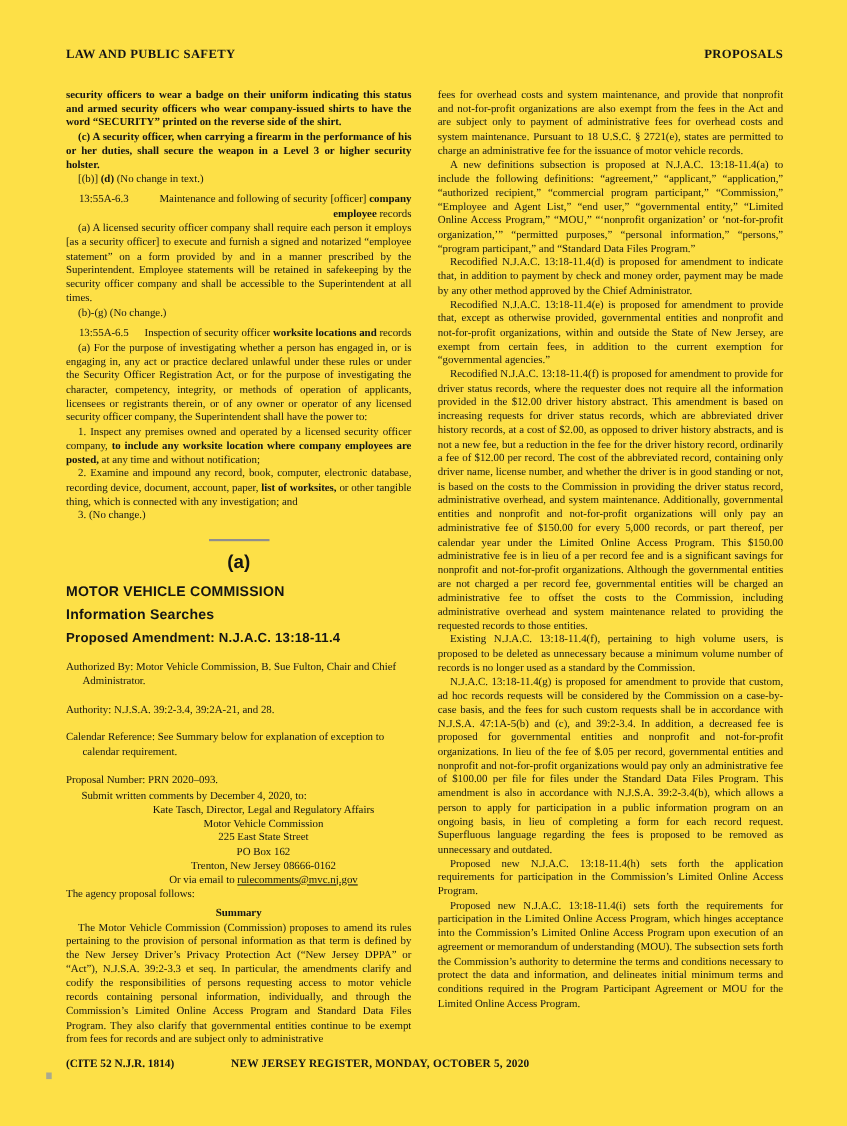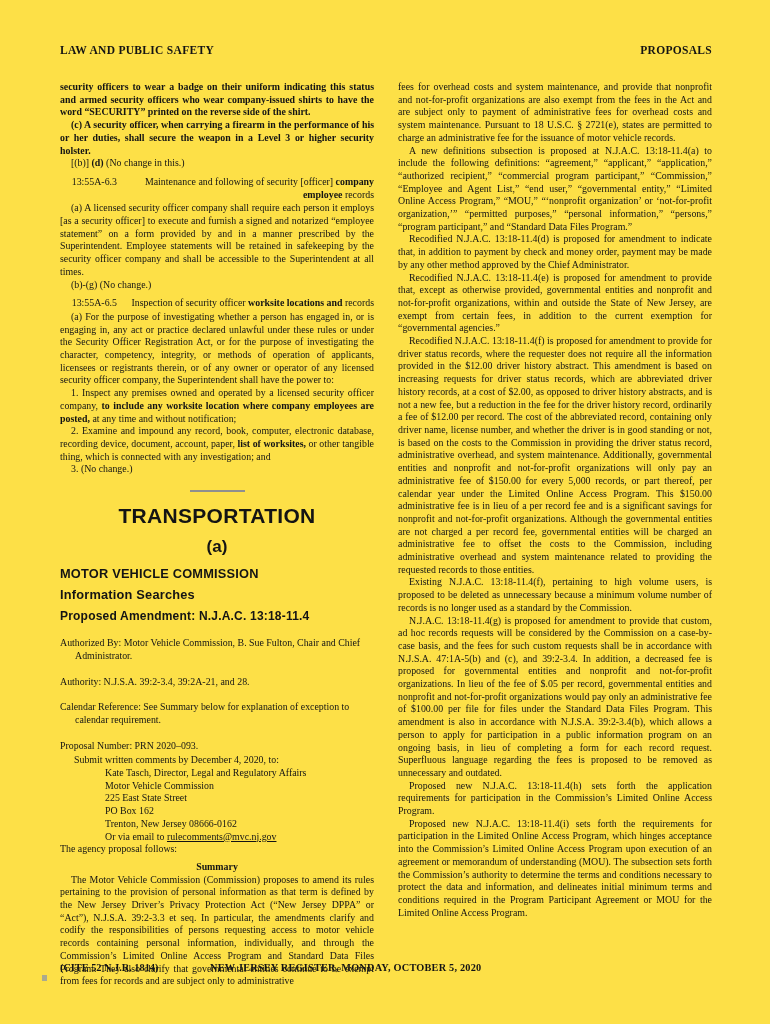--- a/index.html
+++ b/index.html
@@ -10,21 +10,21 @@
   .columns{position:absolute;top:81px;left:60px;width:652px;display:flex;gap:24px;}
   .col{width:320px;font-size:9.9px;line-height:12.7px;text-align:justify;}
   .para{margin:0;}
   .indent{text-indent:11px;}
   .bold{font-weight:700;}
   .b{font-weight:700;}
   .leftal{text-align:left;}
   .meta{text-align:left;padding-left:15px;text-indent:-15px;margin-top:13px;}
   .submit{text-align:left;text-indent:14px;margin-top:2px;}
   .follows{text-align:left;}
-  .address{margin-left:45px;text-align:left;}
+  .address{margin-left:45px;text-align:center;}
   .section-head{display:flex;margin:6px 0 1px;text-align:right;}
   .sec-num{flex:0 0 57px;}
   .sec-title{flex:1;}
   .divider{width:55px;height:2px;background:#8f8f8f;margin:14px auto 4px;}
   .h-main{font-family:"Liberation Sans",sans-serif;font-weight:700;font-size:21px;line-height:24px;
           text-align:center;margin:12px 0 0;letter-spacing:.3px;}
   .h-letter{font-family:"Liberation Sans",sans-serif;font-weight:700;font-size:17px;line-height:20px;
           text-align:center;margin:9px 0 9px;}
   .h-agency{font-family:"Liberation Sans",sans-serif;font-weight:700;font-size:12.8px;line-height:15px;
           text-align:left;margin:4px 0 0;letter-spacing:.2px;}
@@ -45,37 +45,36 @@
 <div class="page">
   <div class="header">
     <span>LAW AND PUBLIC SAFETY</span>
     <span>PROPOSALS</span>
   </div>
 
   <div class="columns">
     <div class="col">
         <p class="para bold"><span>security officers to wear a badge on their uniform indicating this status and armed security officers who wear company-issued shirts to have the word “SECURITY” printed on the reverse side of the shirt.</span></p>
         <p class="para bold indent"><span>(c) A security officer, when carrying a firearm in the performance of his or her duties, shall secure the weapon in a Level 3 or higher security holster.</span></p>
-        <p class="para indent leftal"><span>[(b)] </span><span class="b">(d)</span><span> (No change in this.)</span></p>
+        <p class="para indent leftal"><span>[(b)] </span><span class="b">(d)</span><span> (No change in text.)</span></p>
         <div class="section-head">
           <span class="sec-num">13:55A-6.3</span>
           <span class="sec-title"><span>Maintenance and following of security [officer] </span><span class="b">company employee</span><span> records</span></span>
         </div>
         <p class="para indent"><span>(a) A licensed security officer company shall require each person it employs [as a security officer] to execute and furnish a signed and notarized “employee statement” on a form provided by and in a manner prescribed by the Superintendent. Employee statements will be retained in safekeeping by the security officer company and shall be accessible to the Superintendent at all times.</span></p>
         <p class="para indent leftal"><span>(b)-(g) (No change.)</span></p>
         <div class="section-head">
           <span class="sec-num">13:55A-6.5</span>
           <span class="sec-title"><span>Inspection of security officer </span><span class="b">worksite locations and</span><span> records</span></span>
         </div>
         <p class="para indent"><span>(a) For the purpose of investigating whether a person has engaged in, or is engaging in, any act or practice declared unlawful under these rules or under the Security Officer Registration Act, or for the purpose of investigating the character, competency, integrity, or methods of operation of applicants, licensees or registrants therein, or of any owner or operator of any licensed security officer company, the Superintendent shall have the power to:</span></p>
         <p class="para indent"><span>1. Inspect any premises owned and operated by a licensed security officer company, </span><span class="b">to include any worksite location where company employees are posted,</span><span> at any time and without notification;</span></p>
         <p class="para indent"><span>2. Examine and impound any record, book, computer, electronic database, recording device, document, account, paper, </span><span class="b">list of worksites,</span><span> or other tangible thing, which is connected with any investigation; and</span></p>
         <p class="para indent leftal"><span>3. (No change.)</span></p>
         <div class="divider"></div>
-        <div class="h-main">TRANSPORTATION</div>
         <div class="h-letter">(a)</div>
         <div class="h-agency">MOTOR VEHICLE COMMISSION</div>
         <div class="h-subject">Information Searches</div>
         <div class="h-action">Proposed Amendment: N.J.A.C. 13:18-11.4</div>
         <p class="para meta"><span>Authorized By: Motor Vehicle Commission, B. Sue Fulton, Chair and Chief Administrator.</span></p>
         <p class="para meta"><span>Authority: N.J.S.A. 39:2-3.4, 39:2A-21, and 28.</span></p>
         <p class="para meta"><span>Calendar Reference: See Summary below for explanation of exception to calendar requirement.</span></p>
         <p class="para meta"><span>Proposal Number: PRN 2020–093.</span></p>
         <p class="para submit"><span>Submit written comments by December 4, 2020, to:</span></p>
         <div class="address">

